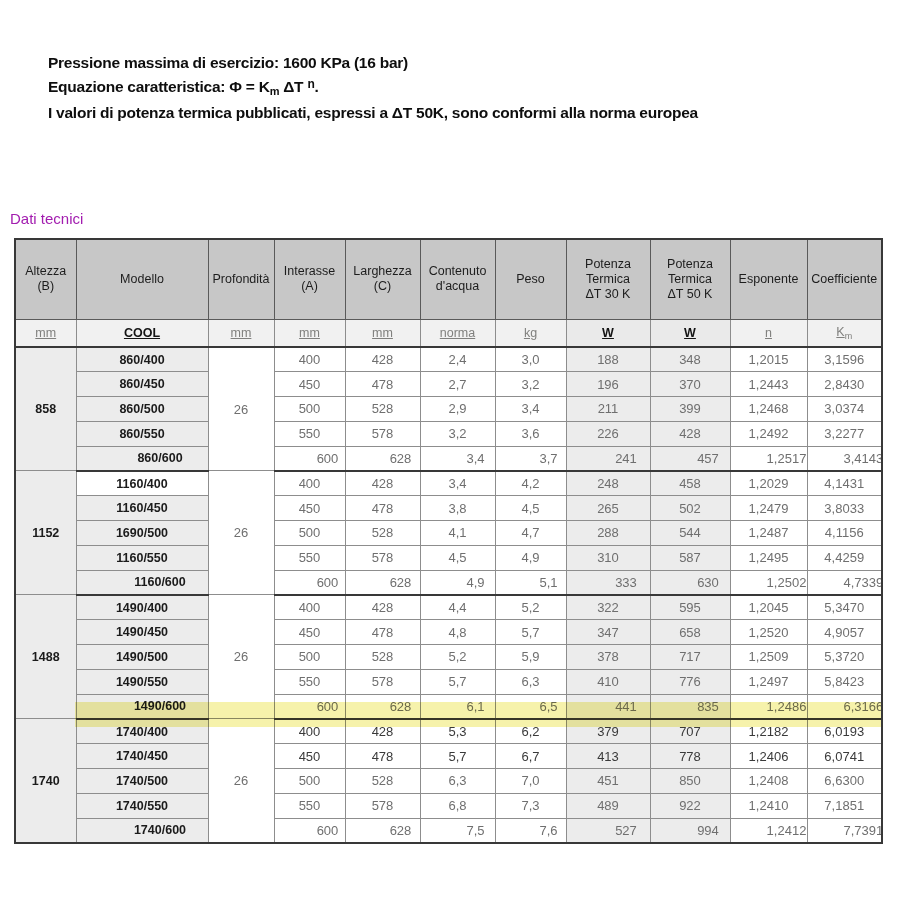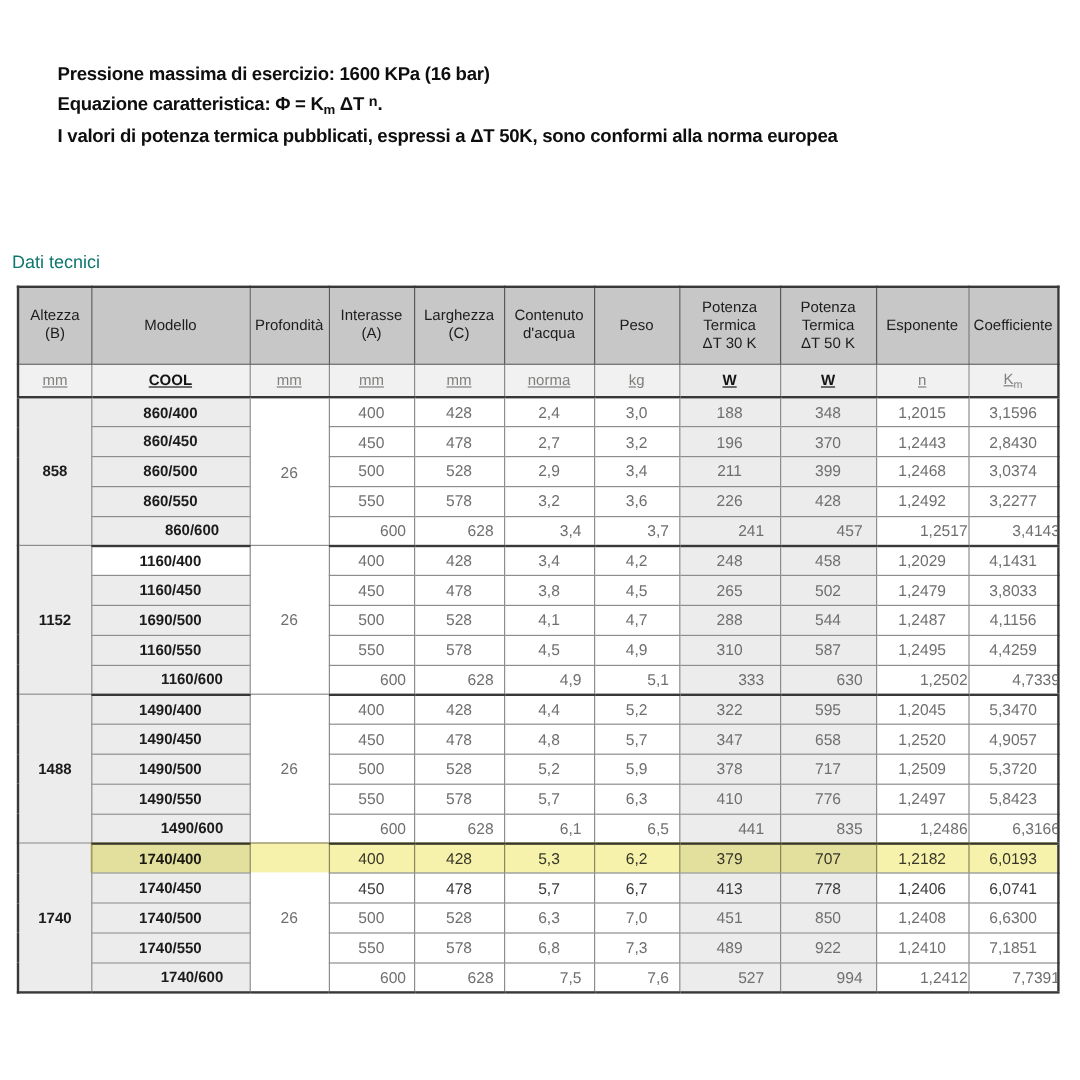--- a/index.html
+++ b/index.html
@@ -11,34 +11,34 @@
   .intro {
     position:absolute; left:48px; top:52px; width:700px;
     font-weight:bold; font-size:15.5px; line-height:21.5px;
     letter-spacing:-0.25px; color:#0e0e0e;
   }
   .intro .sub { font-size:11px; vertical-align:-3px; font-weight:bold; }
   .intro .sup { font-size:12px; vertical-align:4px; font-weight:bold; }
   
   .section-title {
     position:absolute; left:10px; top:210px;
-    font-size:15px; color:#0f766e;
+    font-size:15px; color:#a21caf;
   }
   
   table.data {
     position:absolute; left:14px; top:238px; width:867px;
     border-collapse:collapse; table-layout:fixed;
     border:2px solid #383838;
     font-size:13px;
   }
   table.data th, table.data td {
     border:1px solid #8d8d8d; padding:0; text-align:center; vertical-align:middle;
     overflow:hidden;
   }
-  tr.hdr { height:64px; }
+  tr.hdr { height:80px; }
   tr.hdr th {
     background:#c7c7c7; color:#1d1d1d; font-weight:normal;
     font-size:12.5px; line-height:15px; white-space:pre-line;
     border-color:#5a5a5a;
   }
   tr.units { height:28px; }
   tr.units td { background:#f1f1f1; color:#80807e; font-size:12.5px; border-bottom:2px solid #383838;text-decoration:underline; }
   tr.units td.u-bold { color:#141414; font-weight:bold; }
   tr.units td.u-gray { background:#eaeaea; }
   .subm { font-size:9px; vertical-align:-3px; }

